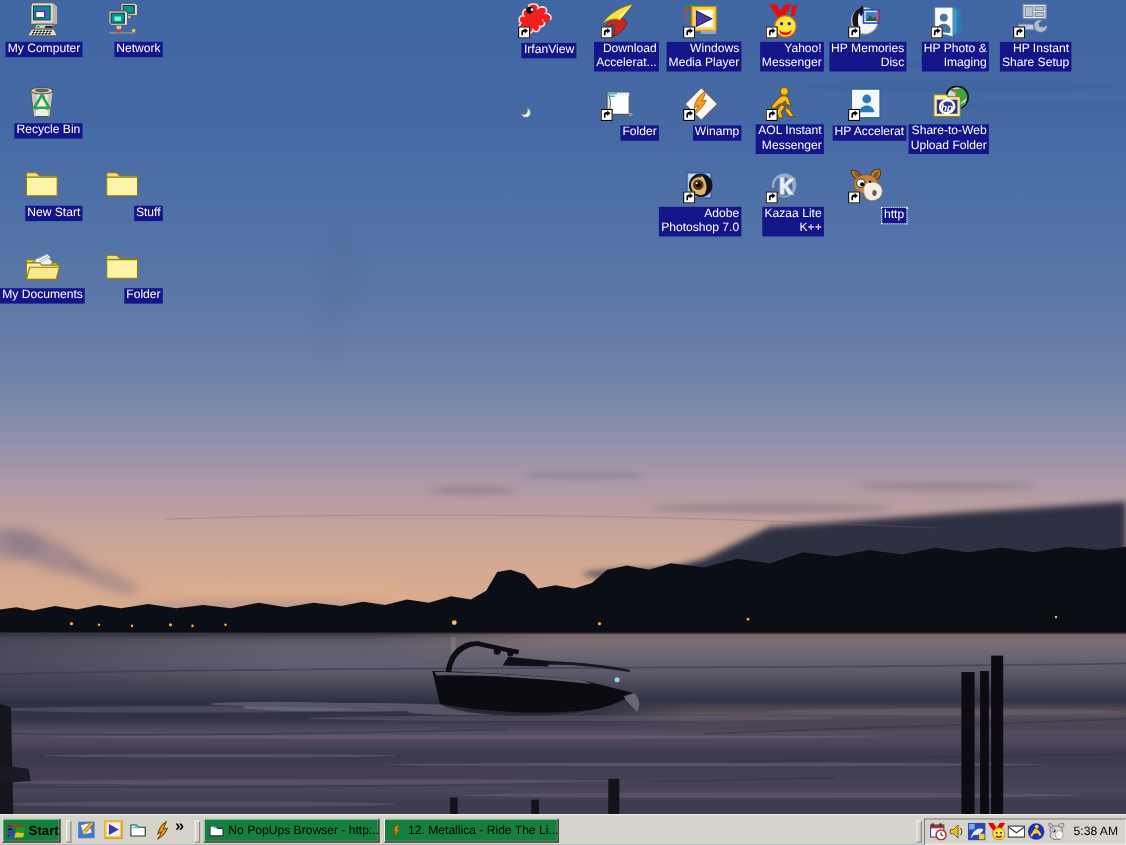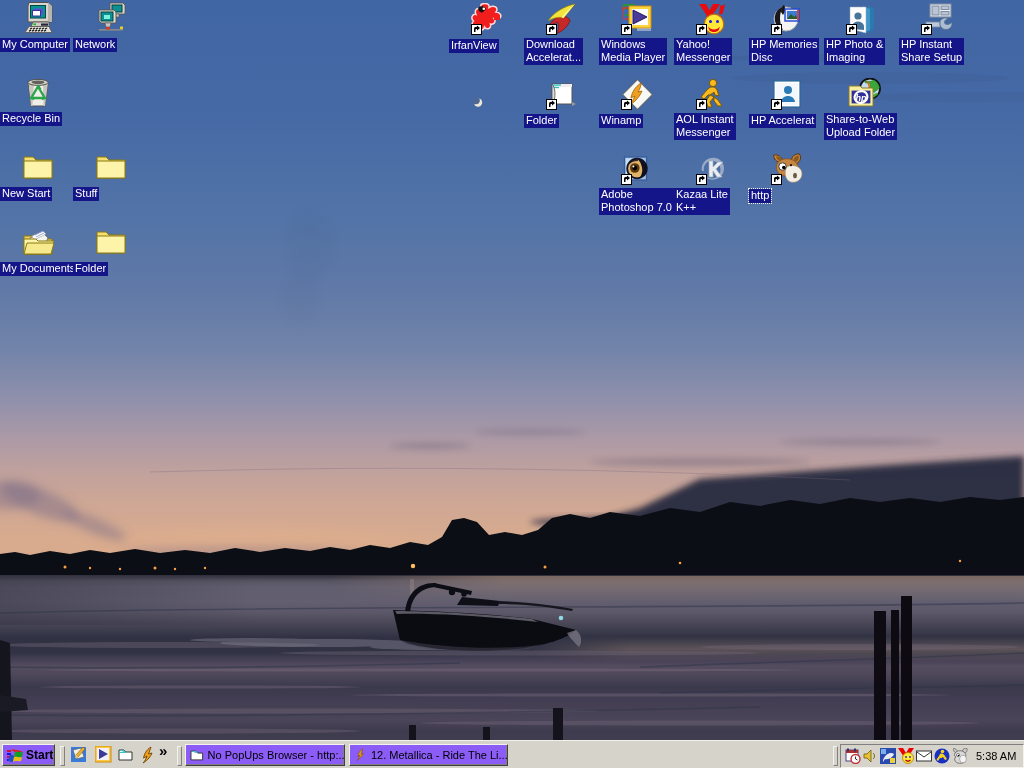--- a/index.html
+++ b/index.html
@@ -1,25 +1,25 @@
 <!DOCTYPE html>
 <html><head>
 <meta charset="utf-8">
 <style>
   html,body{margin:0;padding:0;width:1024px;height:768px;overflow:hidden;}
   body{font-family:"Liberation Sans",sans-serif;position:relative;background:#3e66a2;}
   #scene{position:absolute;left:0;top:0;width:1024px;height:768px;}
-  .icon{position:absolute;width:75px;text-align:left;}
+  .icon{position:absolute;width:75px;text-align:right;}
   .icon .img{position:relative;width:32px;height:32px;margin:0 auto;}
   .icon .lbl{display:inline-block;margin-top:3px;background:#15158a;color:#fff;font-size:11px;line-height:13px;padding:0 2px 1px 2px;white-space:nowrap;}
   .sc{position:absolute;left:0;bottom:0;width:11px;height:11px;background:#fff;border:1px solid #000;box-sizing:border-box;}
   .sc svg{position:absolute;left:0;top:0;}
   
   #taskbar{position:absolute;left:0;top:740px;width:1024px;height:28px;background:#d6d3ca;border-top:1px solid #f2f0eb;box-sizing:border-box;}
-  .raised{border-top:1px solid #f4f2ed;border-left:1px solid #f4f2ed;border-right:1px solid #404040;border-bottom:1px solid #404040;box-shadow:inset -1px -1px 0 #808080;background:#8b5cf6;}
+  .raised{border-top:1px solid #f4f2ed;border-left:1px solid #f4f2ed;border-right:1px solid #404040;border-bottom:1px solid #404040;box-shadow:inset -1px -1px 0 #808080;background:#15803d;}
   .tbtn{position:absolute;top:3px;height:22px;display:flex;align-items:center;font-size:11px;color:#000;box-sizing:border-box;}
 </style>
 </head>
 <body>
 <div id="scene">
 
   <div style="position:absolute;left:0;top:0;width:1024px;height:585px;background:linear-gradient(to bottom,#4066a3 0px,#4569a5 110px,#5173a7 210px,#6079a7 290px,#7284a9 350px,#9090ac 400px,#ad9aa6 440px,#c2a29c 475px,#cfa794 505px,#d8ab8e 540px,#d5a78c 575px,#d0a38a 585px);"></div>
 
   <div style="position:absolute;left:-60px;top:440px;width:620px;height:150px;background:radial-gradient(ellipse 300px 60px at 50% 80%,rgba(240,185,140,0.5),rgba(240,185,140,0) 70%);"></div>
 

